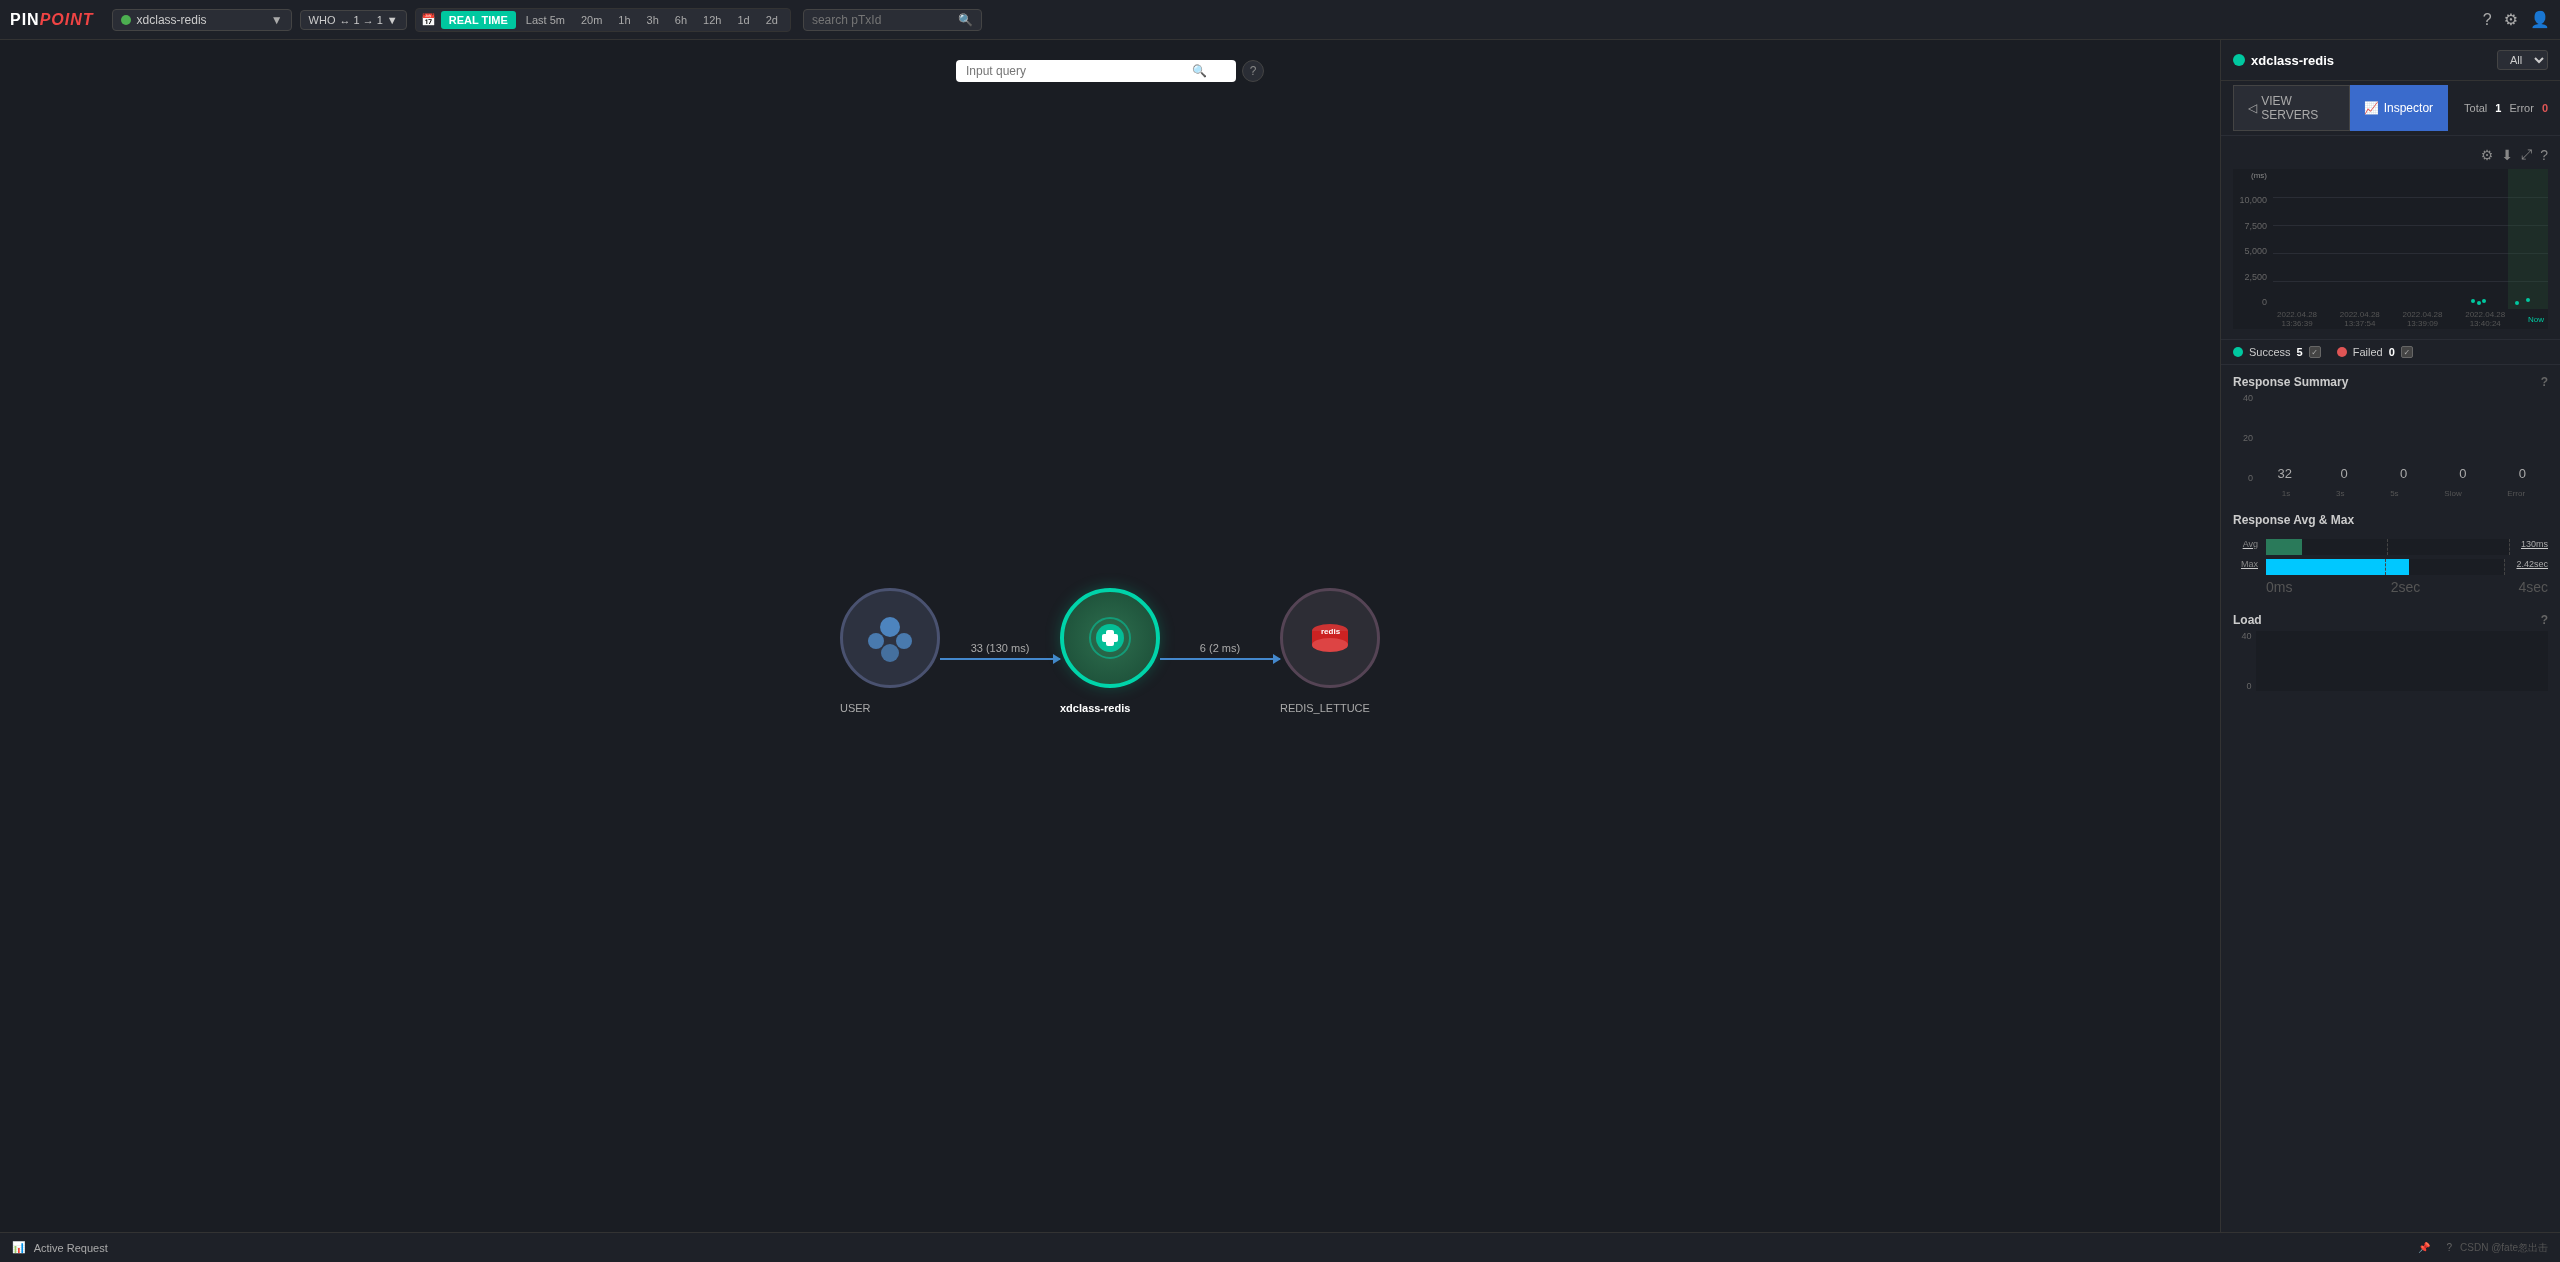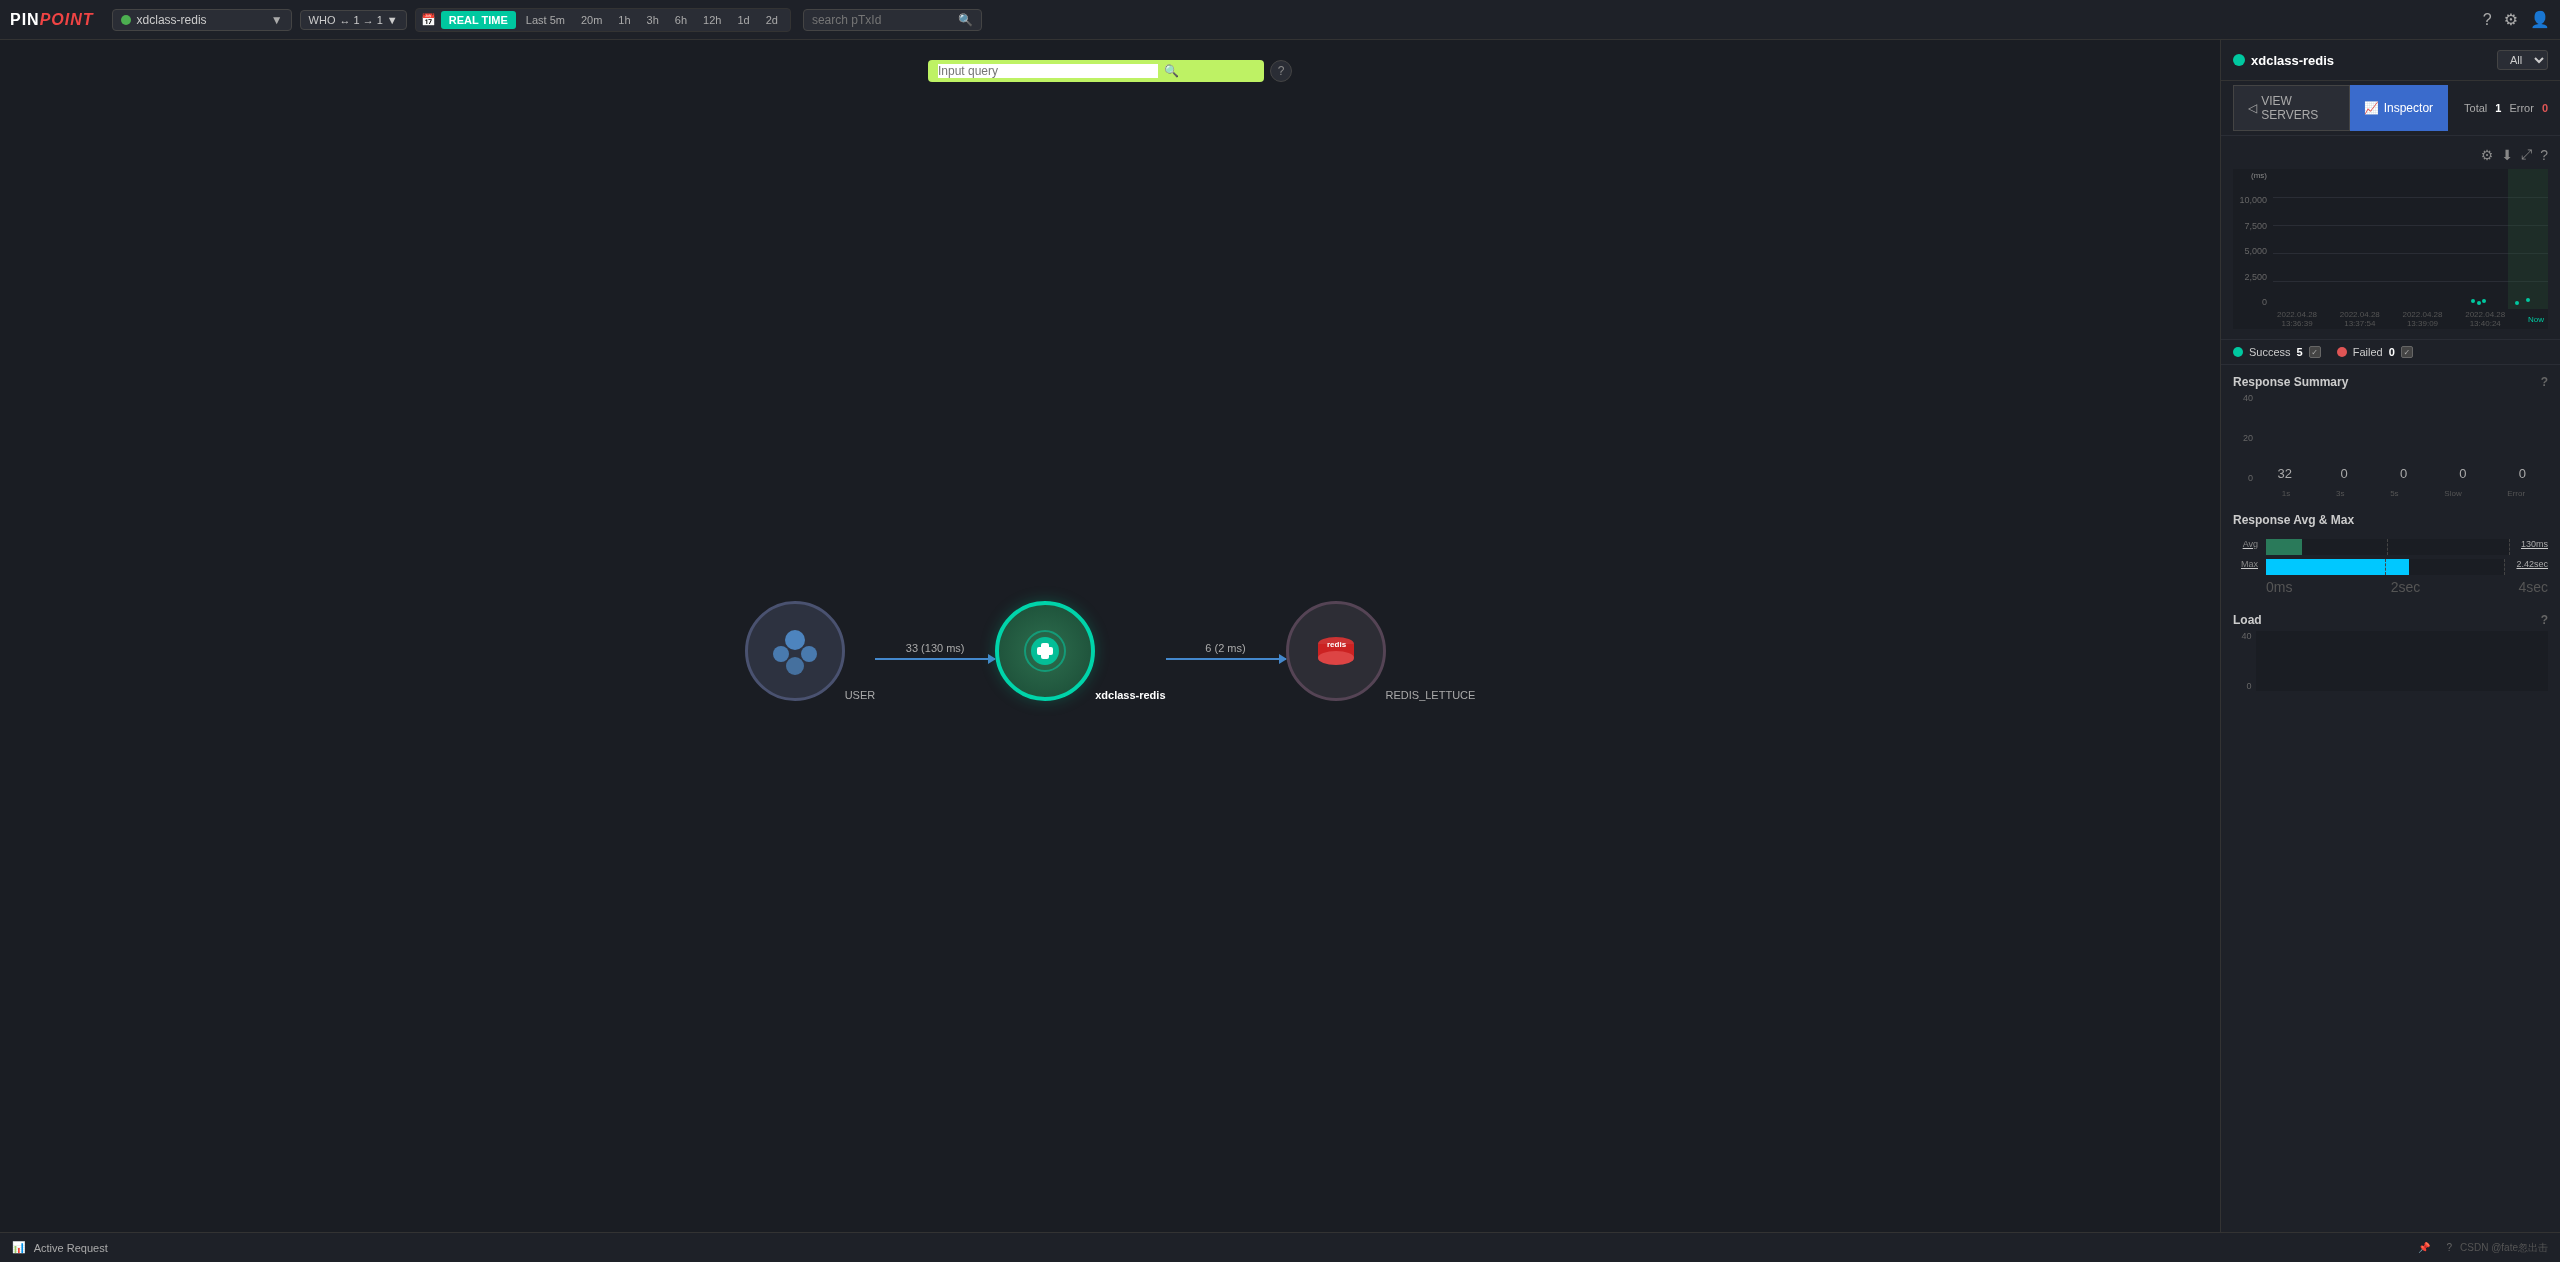--- a/index.html
+++ b/index.html
@@ -52,32 +52,32 @@
     .topology-panel {
       flex: 1; background: #1a1d23; position: relative; overflow: hidden;
     }
 
     
     .query-bar {
       position: absolute; top: 20px; left: 50%; transform: translateX(-50%);
       display: flex; align-items: center; gap: 6px;
     }
     .query-input {
-      display: flex; align-items: center; background: #bef264;
-      border-radius: 4px; padding: 4px 10px; gap: 6px; width: 336px;
+      display: flex; align-items: center; background: #ffffff;
+      border-radius: 4px; padding: 4px 10px; gap: 6px; width: 280px;
     }
     .query-input input { border: none; outline: none; font-size: 12px; width: 220px; color: #333; }
 
     
     .topology-canvas {
       position: absolute; top: 0; left: 0; width: 100%; height: 100%;
       display: flex; align-items: center; justify-content: center;
     }
     .node-group { display: flex; align-items: center; gap: 0; }
-    .node { display: flex; flex-direction: row; align-items: flex-end; }
+    .node { display: flex; flex-direction: column; align-items: flex-start; }
     .node-circle {
       width: 100px; height: 100px; border-radius: 50%;
       display: flex; align-items: center; justify-content: center;
       position: relative;
     }
     .node-circle.user { background: #2d3240; border: 3px solid #4a5270; }
     .node-circle.app {
       background: radial-gradient(circle at center, #2d6e4e, #1a4a35);
       border: 4px solid #00d4aa;
       box-shadow: 0 0 15px #00c89044;

